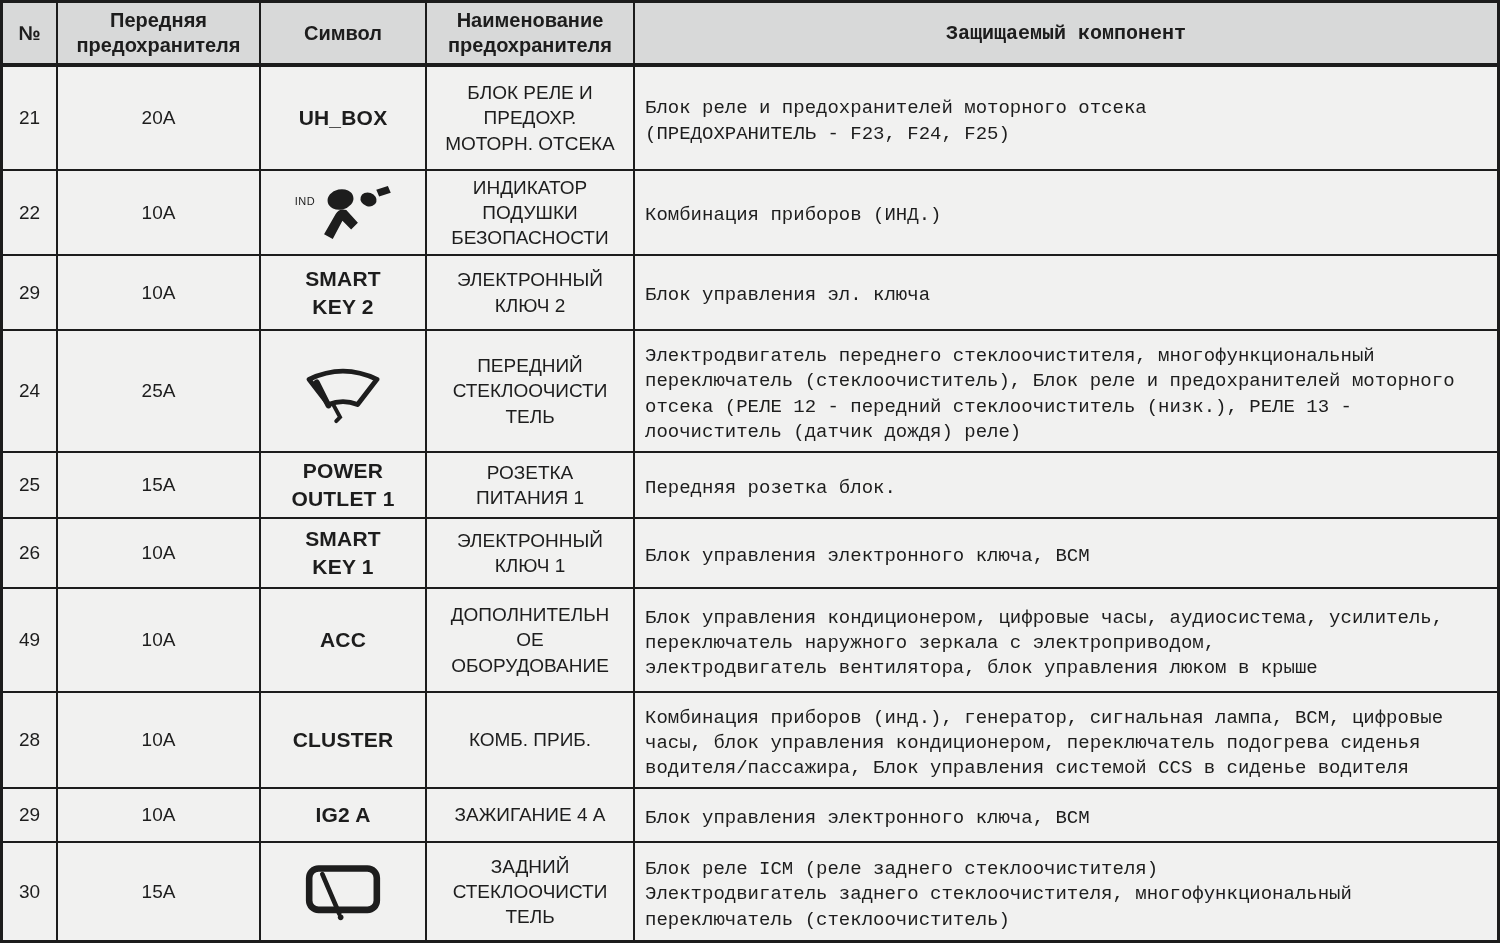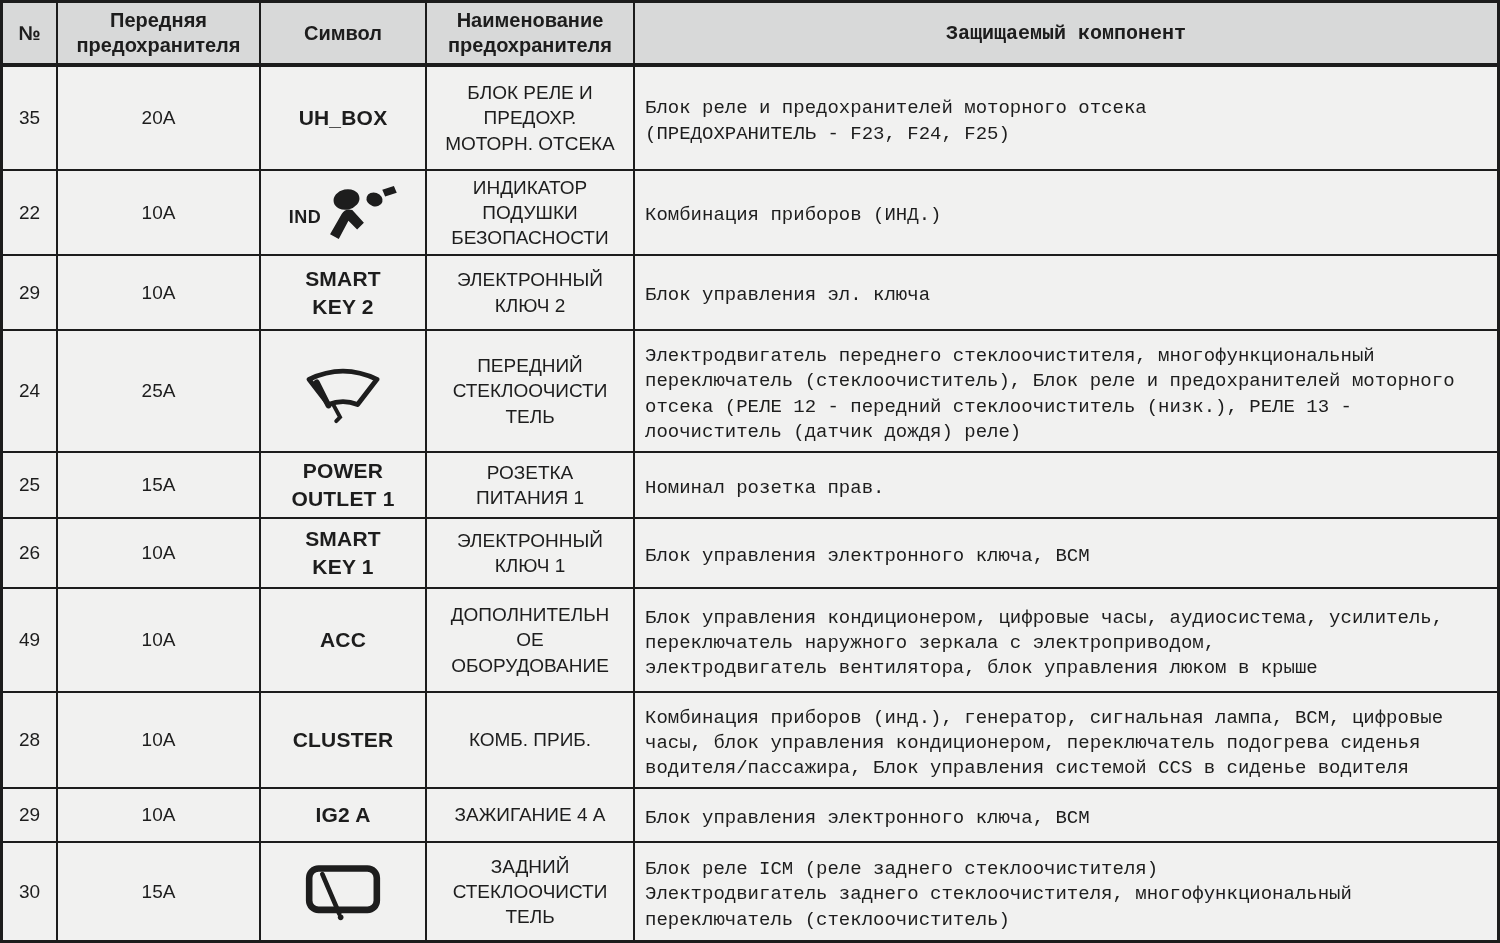--- a/index.html
+++ b/index.html
@@ -28,39 +28,39 @@
   .cell.last{border-right:none;font-family:Liberation Mono, monospace;}
   .row.header .cell{
     background:#d8d9d9;font-weight:bold;font-size:20px;line-height:1.25;
     border-bottom:4px solid #1c1c1c;
   }
   .c-symbol{font-weight:bold;font-size:21px;letter-spacing:.2px;}
   .c-name{font-size:19px;padding:2px 4px;}
   .c-comp{justify-content:flex-start;text-align:left;padding:13px 12px 6px 10px;}
   .pre{white-space:pre-line;}
   .sym-icon{display:flex;align-items:center;justify-content:center;gap:4px;}
-  .sym-icon .ind{font-weight:bold;font-size:18px;letter-spacing:.5px;align-self:flex-start;margin-top:22px;}
+  .sym-icon .ind{font-weight:normal;font-size:11px;letter-spacing:.5px;align-self:flex-start;margin-top:10px;}
   svg{display:block;}
 </style>
 </head>
 <body>
 
 <div class="page">
   <div class="fuse-table">
 
     <div class="row header">
       <div class="cell">№</div>
       <div class="cell">Передняя предохранителя</div>
       <div class="cell">Символ</div>
       <div class="cell">Наименование предохранителя</div>
       <div class="cell last">Защищаемый компонент</div>
     </div>
 
     <div class="row">
-      <div class="cell c-num">35</div>
+      <div class="cell c-num">21</div>
       <div class="cell c-rating">20A</div>
       <div class="cell c-symbol pre">UH_BOX</div>
       <div class="cell c-name pre">БЛОК РЕЛЕ И
 ПРЕДОХР.
 МОТОРН. ОТСЕКА</div>
       <div class="cell c-comp pre last">Блок реле и предохранителей моторного отсека
 (ПРЕДОХРАНИТЕЛЬ - F23, F24, F25)</div>
     </div>
 
     <div class="row">
@@ -112,21 +112,21 @@
 лоочиститель (датчик дождя) реле)</div>
     </div>
 
     <div class="row">
       <div class="cell c-num">25</div>
       <div class="cell c-rating">15A</div>
       <div class="cell c-symbol pre">POWER
 OUTLET 1</div>
       <div class="cell c-name pre">РОЗЕТКА
 ПИТАНИЯ 1</div>
-      <div class="cell c-comp pre last">Номинал розетка прав.</div>
+      <div class="cell c-comp pre last">Передняя розетка блок.</div>
     </div>
 
     <div class="row">
       <div class="cell c-num">26</div>
       <div class="cell c-rating">10A</div>
       <div class="cell c-symbol pre">SMART
 KEY 1</div>
       <div class="cell c-name pre">ЭЛЕКТРОННЫЙ
 КЛЮЧ 1</div>
       <div class="cell c-comp pre last">Блок управления электронного ключа, BCM</div>

